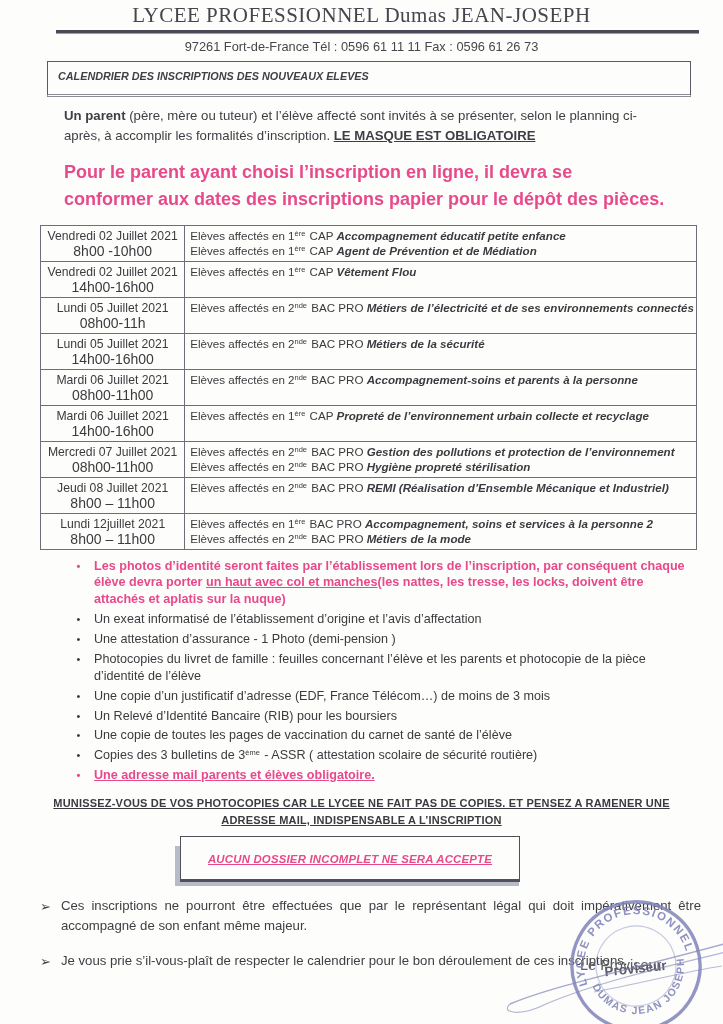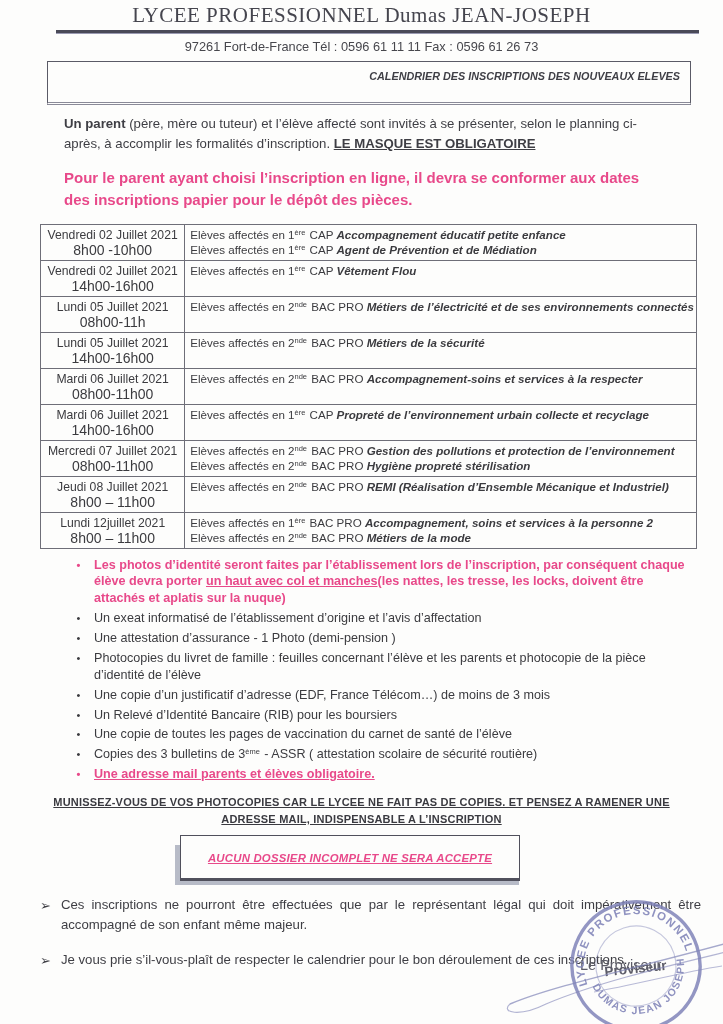--- a/index.html
+++ b/index.html
@@ -26,28 +26,28 @@
   }
   .title-rule{
     margin:2px 24px 0 56px; height:3px;
     border-top:3px solid #4a4a58; border-bottom:1px solid #9a9ab2;
   }
   .address{margin-top:5px; text-align:center; font-size:12.8px; color:#47474d;}
 
   .calendar-box{
     margin:7px 32px 0 47px;
     border:1.5px solid #5a5a66; border-bottom:3px double #8a8a98;
-    padding:8px 10px 20px; text-align:right;
+    padding:8px 10px 12px; text-align:left;
   }
   .cal-line{font-size:10.8px; font-weight:bold; font-style:italic; color:#3f3f46;}
   .cal-year{margin-top:15px;}
 
   .intro{margin:9px 58px 0 64px; font-size:13.2px; line-height:1.5; color:#3e3e44;}
   .online-notice{
-    margin:13px 58px 0 64px; font-size:15px; line-height:1.5;
+    margin:13px 58px 0 64px; font-size:18px; line-height:1.5;
     font-weight:bold; color:var(--pink);
   }
 
   .schedule{
     margin:12px 26px 0 40px; width:657px;
     border-collapse:collapse; border:1.6px solid #5f5f6a;
   }
   .schedule td{border:1.2px solid #6e6e78; vertical-align:top;}
   .c-date{width:167px; text-align:center; padding:3px 4px 2px;}
   .date-line{font-size:12.2px;}
@@ -155,21 +155,21 @@
           <td class="c-course">
             <div class="course-line"><span>Elèves affectés en 2</span><span class="sup">nde</span><span> BAC PRO </span><span class="course-name">Métiers de la sécurité</span></div>
           </td>
         </tr>
         <tr>
           <td class="c-date">
             <div class="date-line">Mardi 06 Juillet 2021</div>
             <div class="time-line">08h00-11h00</div>
           </td>
           <td class="c-course">
-            <div class="course-line"><span>Elèves affectés en 2</span><span class="sup">nde</span><span> BAC PRO </span><span class="course-name">Accompagnement-soins et services à la respecter</span></div>
+            <div class="course-line"><span>Elèves affectés en 2</span><span class="sup">nde</span><span> BAC PRO </span><span class="course-name">Accompagnement-soins et parents à la personne</span></div>
           </td>
         </tr>
         <tr>
           <td class="c-date">
             <div class="date-line">Mardi 06 Juillet 2021</div>
             <div class="time-line">14h00-16h00</div>
           </td>
           <td class="c-course">
             <div class="course-line"><span>Elèves affectés en 1</span><span class="sup">ère</span><span> CAP </span><span class="course-name">Propreté de l’environnement urbain collecte et recyclage</span></div>
           </td>

